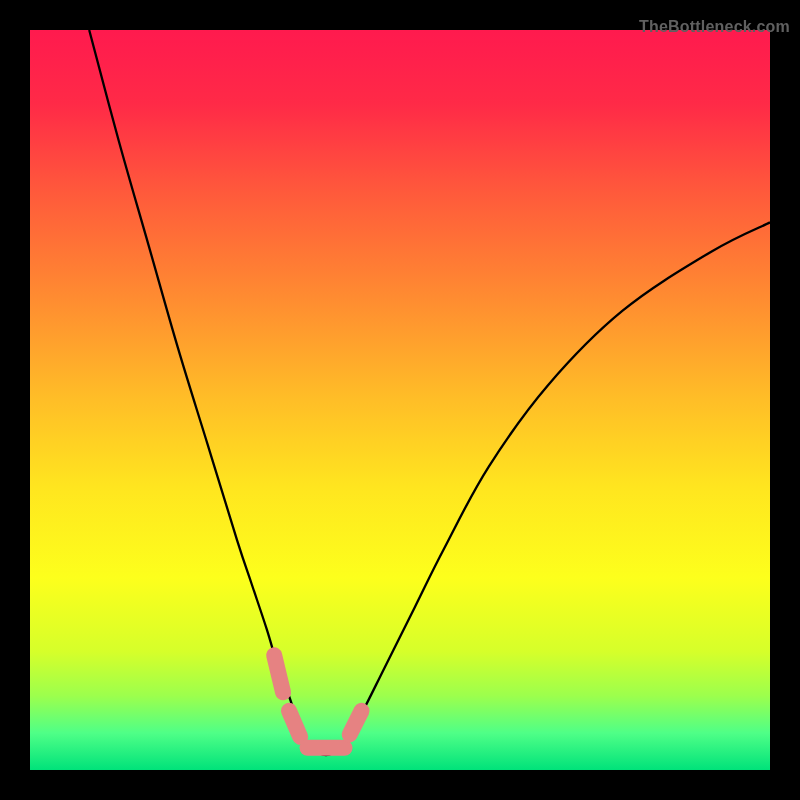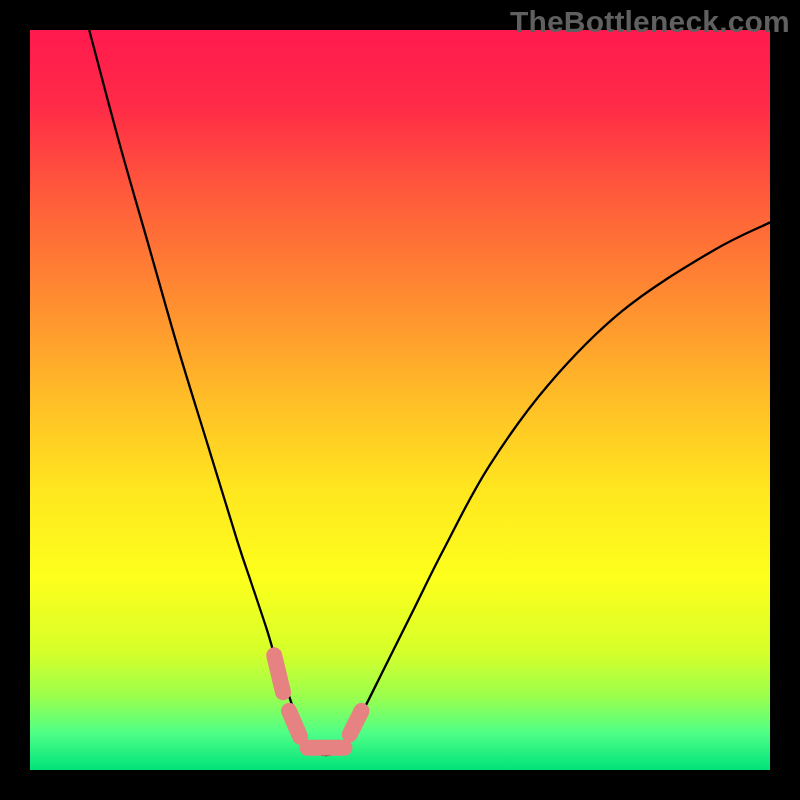--- a/index.html
+++ b/index.html
@@ -12,23 +12,23 @@
     font-family: Arial, Helvetica, sans-serif;
   }
   .outer {
     width: 800px;
     height: 800px;
     background: #000;
     position: relative;
   }
   .watermark {
     position: absolute;
-    top: 5px;
+    top: 18px;
     right: 10px;
-    font-size: 30px;
+    font-size: 16px;
     font-weight: bold;
     color: #606060;
     letter-spacing: 0.2px;
     margin-left: 28px;
   }
   svg {
     display: block;
   }
 </style>
 </head>

